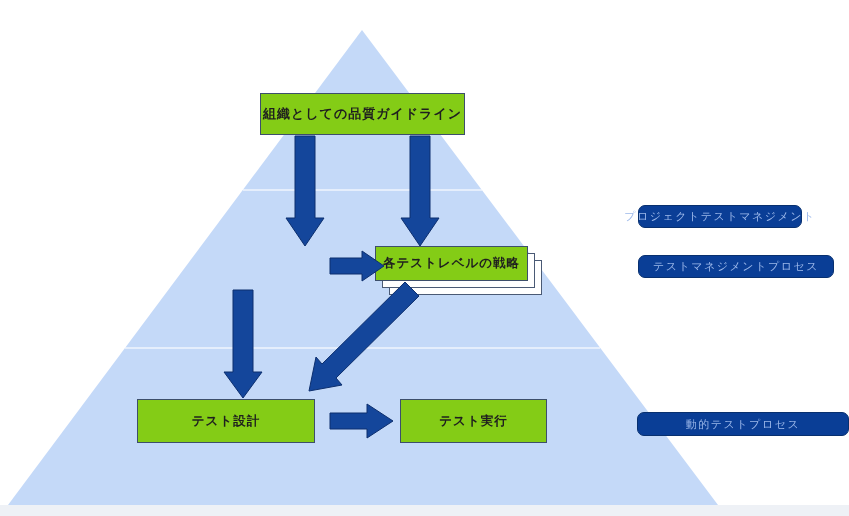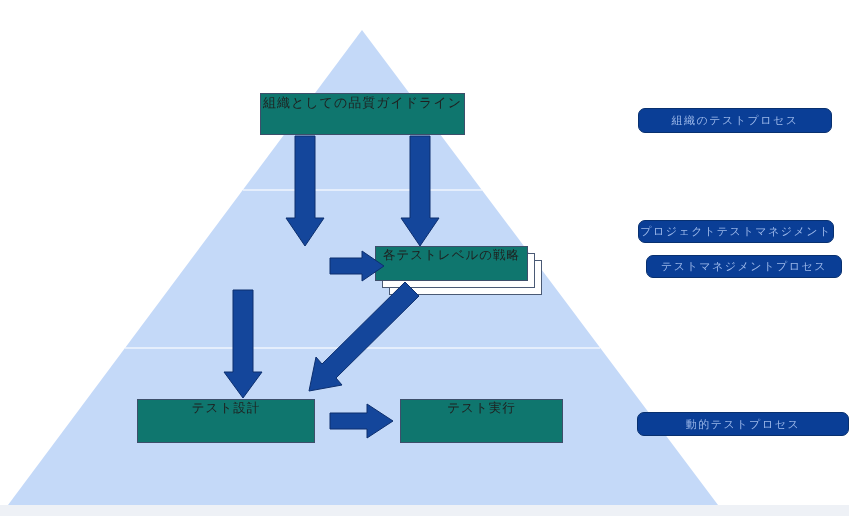--- a/index.html
+++ b/index.html
@@ -9,47 +9,47 @@
     background:#ffffff;
   }
   .layer-svg{position:absolute;left:0;top:0;z-index:1;}
   .arrows-svg{position:absolute;left:0;top:0;z-index:3;pointer-events:none;}
   .bottom-strip{position:absolute;left:0;top:505px;width:849px;height:11px;background:#eef1f6;z-index:0;}
 
   .box{
     position:absolute;z-index:2;
   }
   .box .face{
-    position:absolute;inset:0;background:#0f766e;border:1.6px solid #3d4f6b;
-    display:flex;align-items:flex-start;justify-content:center;
-    font-weight:normal;color:#1f1f1f;letter-spacing:1px;
+    position:absolute;inset:0;background:#84cc16;border:1.6px solid #3d4f6b;
+    display:flex;align-items:center;justify-content:center;
+    font-weight:bold;color:#1f1f1f;letter-spacing:1px;
     box-sizing:border-box;white-space:nowrap;
   }
   .box .sheet{
     position:absolute;inset:0;background:#ffffff;border:1.3px solid #4a5a75;
     box-sizing:border-box;
   }
   .box .s1{transform:translate(7px,7px);}
   .box .s2{transform:translate(14px,14px);}
 
   .b-top{left:260px;top:93px;width:205px;height:42px;font-size:13px;}
   .b-plan{left:172px;top:244px;width:157px;height:46px;font-size:12.5px;}
   .b-strategy{left:375px;top:246px;width:153px;height:35px;font-size:12.5px;}
   .b-design{left:137px;top:399px;width:178px;height:44px;font-size:12.5px;border-radius:10px;}
-  .b-execute{left:400px;top:399px;width:147px;height:44px;font-size:12.5px;padding-left:16px;}
+  .b-execute{left:400px;top:399px;width:147px;height:44px;font-size:12.5px;}
 
   .pill{
     position:absolute;z-index:4;background:#0a3e96;border:1px solid #08306f;
     border-radius:7px;color:#9cb8ea;font-size:11px;letter-spacing:1.5px;
     display:flex;align-items:center;justify-content:center;
     box-sizing:border-box;white-space:nowrap;
   }
   .p1{left:638px;top:108px;width:194px;height:25px;}
-  .p2{left:638px;top:220px;width:196px;height:23px;}
-  .p3{left:638px;top:255px;width:196px;height:23px;margin-left:8px;}
+  .p2{left:638px;top:205px;width:164px;height:23px;}
+  .p3{left:638px;top:255px;width:196px;height:23px;}
   .p4{left:637px;top:412px;width:212px;height:24px;}
 </style>
 </head>
 <body>
 
 <div class="stage">
 
   <div class="bottom-strip"></div>
 
   <svg class="layer-svg" width="849" height="516" viewBox="0 0 849 516">
@@ -89,18 +89,17 @@
     <g fill="#14469b" stroke="#0d2f6e" stroke-width="1">
       <path d="M295,136 L315,136 L315,218 L324,218 L305,246 L286,218 L295,218 Z"></path>
       <path d="M410,136 L430,136 L430,218 L439,218 L420,246 L401,218 L410,218 Z"></path>
       <path d="M330,258 L362,258 L362,251 L384,266 L362,281 L362,274 L330,274 Z"></path>
       <path d="M233,290 L253,290 L253,372 L262,372 L243,398 L224,372 L233,372 Z"></path>
       <path d="M405,282 L419,296 L336,378 L342,385 L309,391 L316,357 L322,364 Z"></path>
       <path d="M330,413 L367,413 L367,404 L393,421 L367,438 L367,429 L330,429 Z"></path>
     </g>
   </svg>
 
-  <div class="pill p1">組織のテストプロセス</div>
   <div class="pill p2">プロジェクトテストマネジメント</div>
   <div class="pill p3">テストマネジメントプロセス</div>
   <div class="pill p4">動的テストプロセス</div>
 
 </div>
 
 </body></html>

